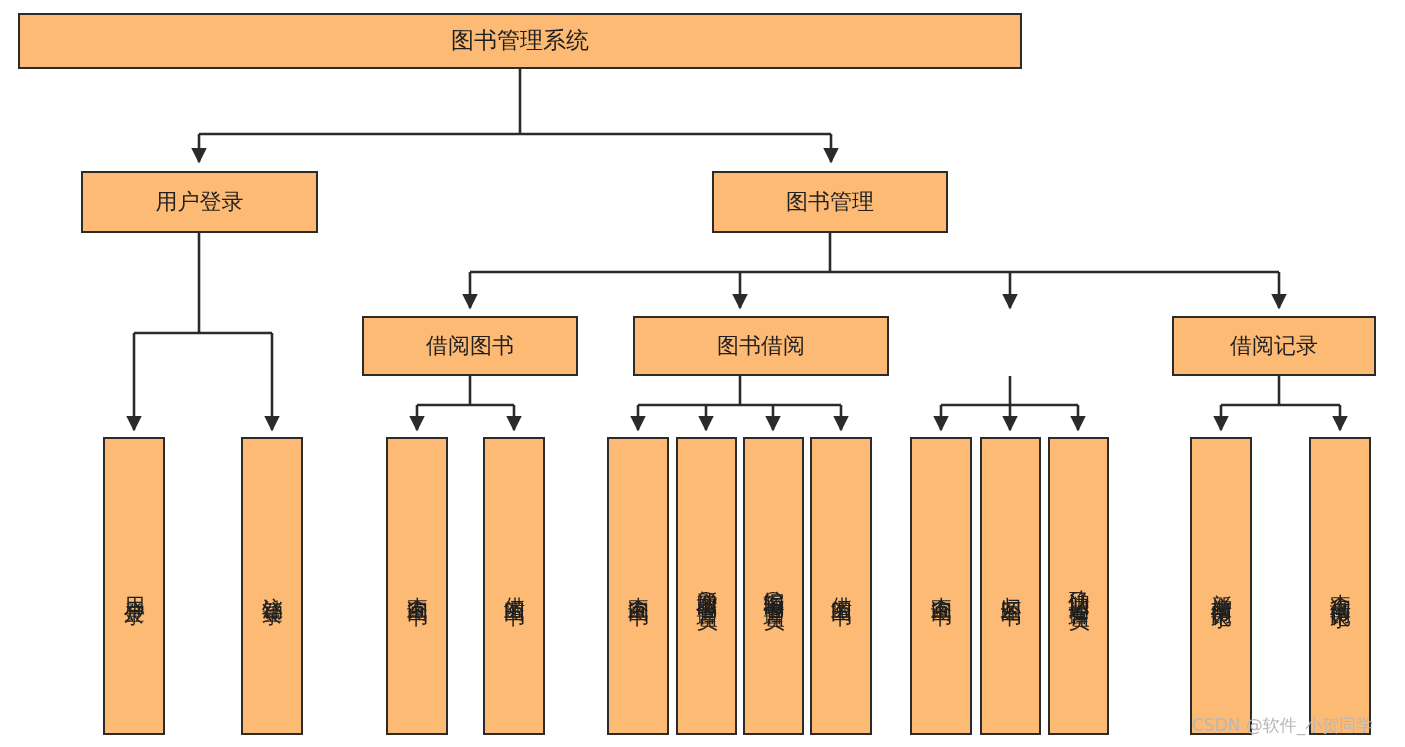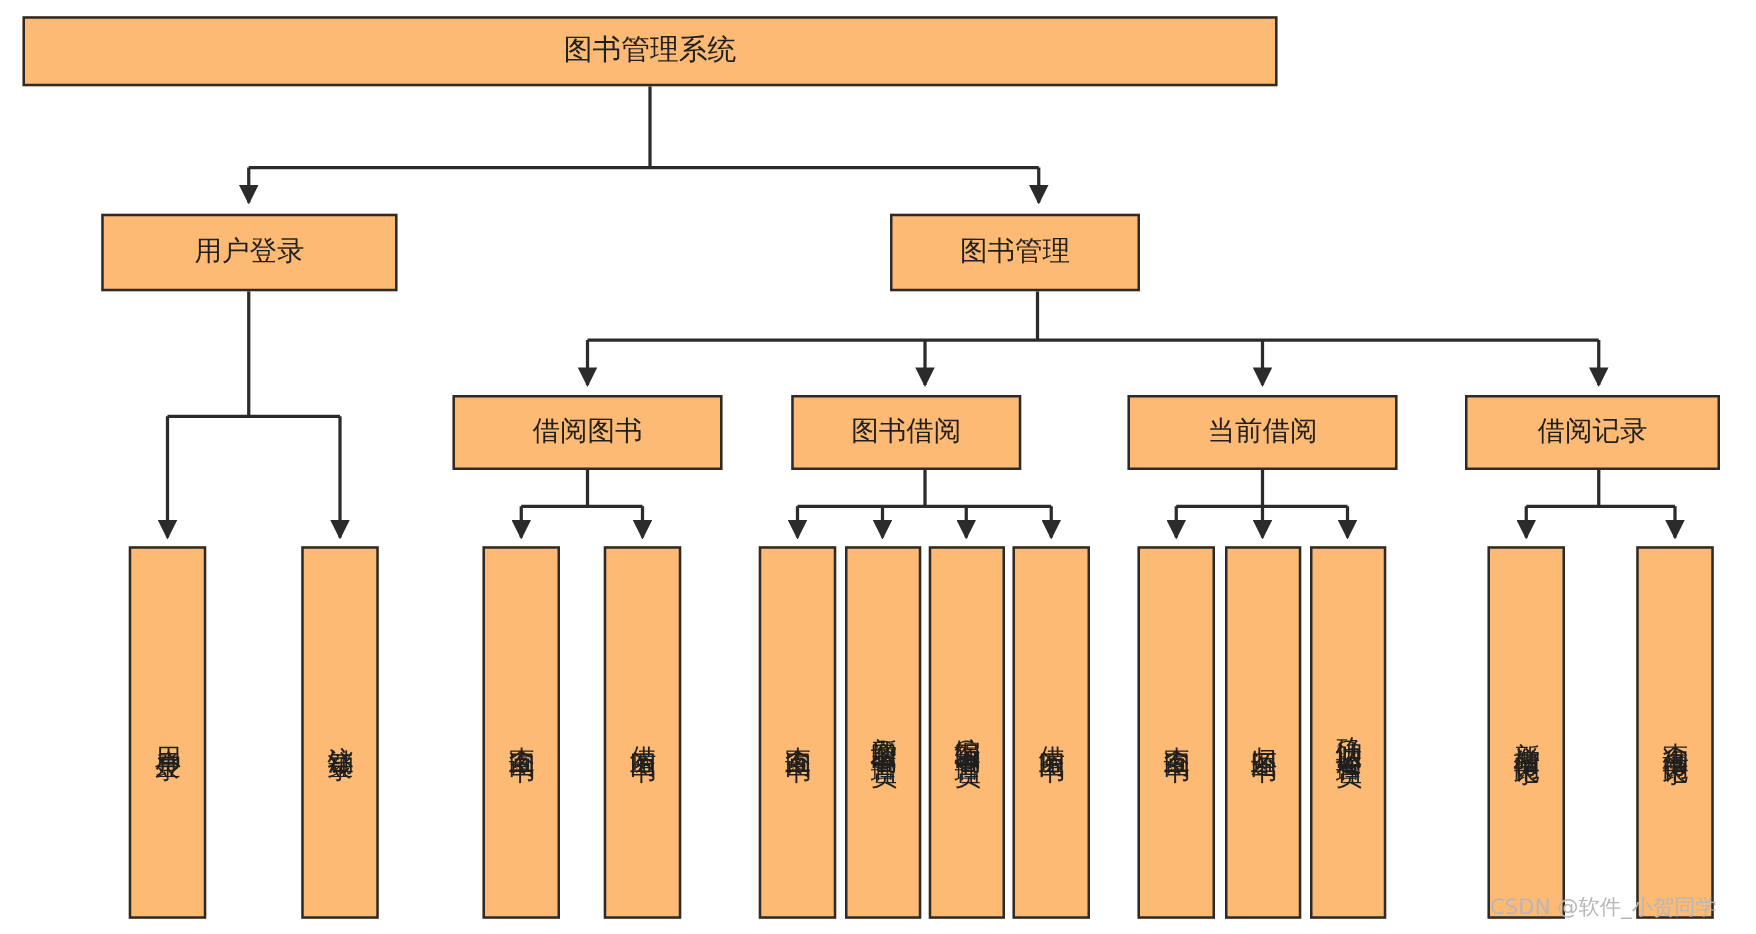--- a/index.html
+++ b/index.html
@@ -122,32 +122,29 @@
     </g>
   </svg>
 
   <div class="node root horiz" style="left:18px; top:13px; width:1004px; height:56px;">
     <span class="label">图书管理系统</span>
   </div>
 
   <div class="node horiz" style="left:81px; top:171px; width:237px; height:62px;">
     <span class="label">用户登录</span>
   </div>
-  <div class="node horiz" style="left:712px; top:171px; width:200px; height:62px;">
+  <div class="node horiz" style="left:712px; top:171px; width:236px; height:62px;">
     <span class="label">图书管理</span>
   </div>
 
   <div class="node horiz" style="left:362px; top:316px; width:216px; height:60px;">
     <span class="label">借阅图书</span>
   </div>
-  <div class="node horiz" style="left:633px; top:316px; width:184px; height:60px;">
+  <div class="node horiz" style="left:633px; top:316px; width:256px; height:60px;">
     <span class="label">图书借阅</span>
-  </div>
-  <div class="node horiz" style="left:902px; top:316px; width:216px; height:60px;">
-    <span class="label">当前借阅</span>
   </div>
   <div class="node horiz" style="left:1172px; top:316px; width:204px; height:60px;">
     <span class="label">借阅记录</span>
   </div>
 
   <div class="node leaf" style="left:103px; top:437px; width:62px; height:298px;">
     <span class="label">用户登录</span>
   </div>
   <div class="node leaf" style="left:241px; top:437px; width:62px; height:298px;">
     <span class="label">注销登录</span>

